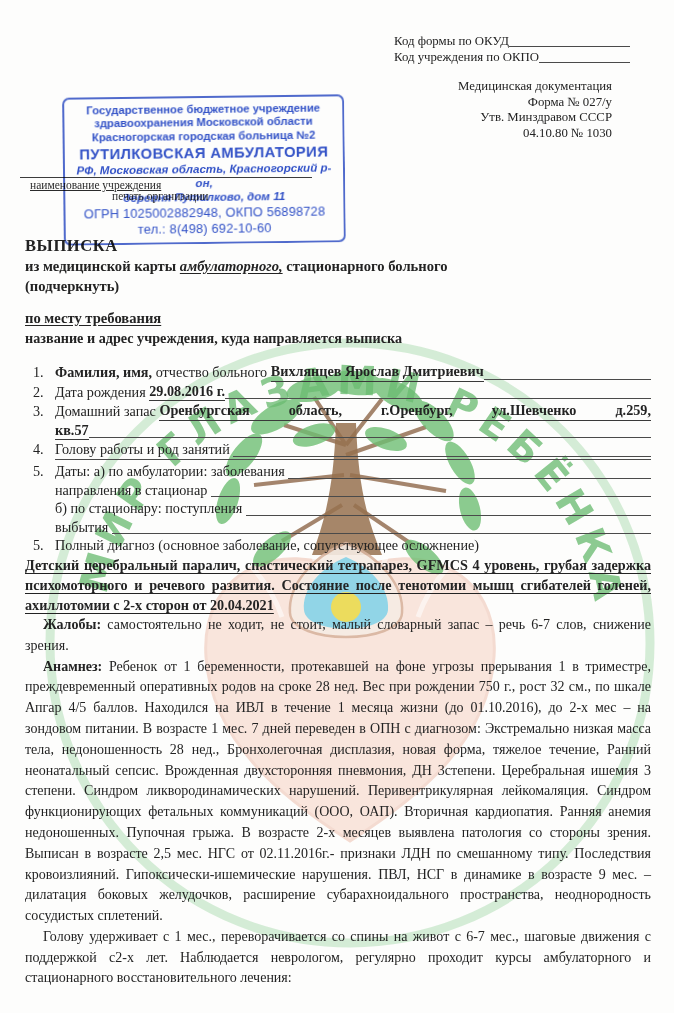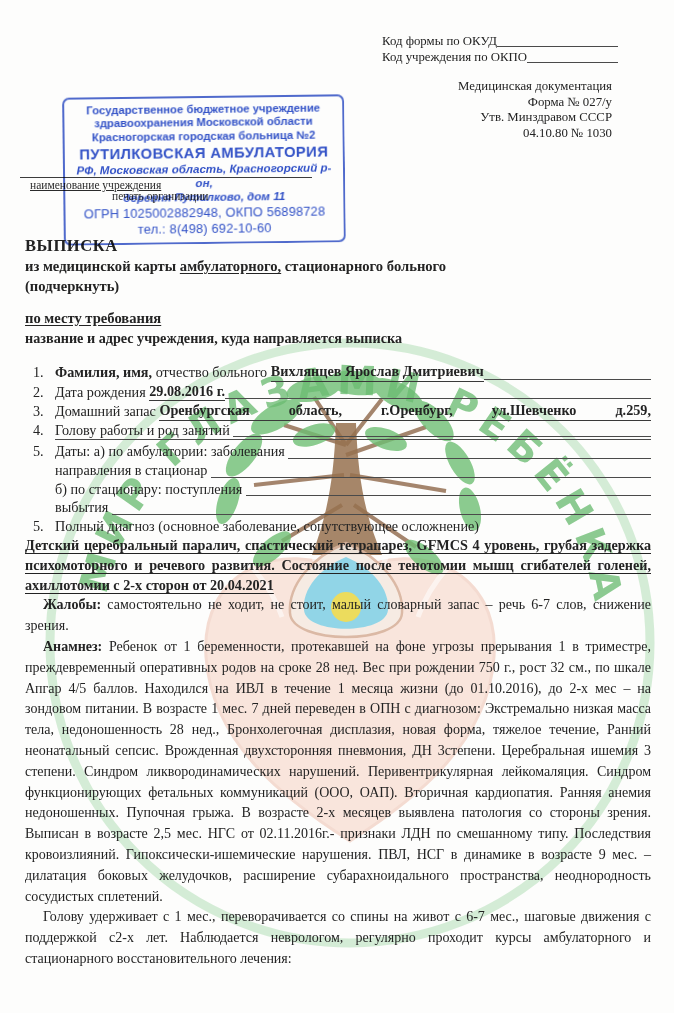--- a/index.html
+++ b/index.html
@@ -2,21 +2,21 @@
 <html><head>
 <meta charset="utf-8">
 <style>
   html,body { margin:0; padding:0; background:#e8e8e8; }
   .page {
     position:relative; width:674px; height:1013px; margin:0 auto;
     background:#fdfdfc; overflow:hidden;
     font-family:"Liberation Serif", serif; color:#232323;
   }
   
-  .codes { position:absolute; top:33px; left:382px; width:236px; font-size:12.8px; line-height:16px; z-index:1; }
+  .codes { position:absolute; top:33px; left:394px; width:236px; font-size:12.8px; line-height:16px; z-index:1; }
   .code-row { display:flex; align-items:flex-end; }
   .code-row .lbl { white-space:pre; }
   .fill { flex:1; border-bottom:1px solid #4a4a4a; margin-bottom:2px; min-width:8px; }
   
   .doc-info { position:absolute; top:79px; right:62px; text-align:right; font-size:12.8px; line-height:15.6px; z-index:1; }
   
   .cap-line { position:absolute; top:177px; left:20px; width:292px; border-top:1.1px solid #3c3c3c; z-index:1; }
   .cap1 { position:absolute; top:179px; left:30px; font-size:11.5px; color:#2b2b2b; z-index:1;text-decoration:underline; }
   .cap2 { position:absolute; top:190px; left:112px; font-size:11.5px; color:#2b2b2b; z-index:1; }
   
@@ -31,21 +31,21 @@
   .stamp .sname { font-size:14.8px; font-weight:bold; letter-spacing:.4px; line-height:17px; margin-top:2px; }
   .stamp .saddr { font-size:11.6px; font-style:italic; font-weight:bold; line-height:13.8px; }
   .stamp .sreg { font-size:12.8px; line-height:15px; letter-spacing:.2px; margin-top:1px; }
   
   .watermark { position:absolute; top:305px; left:14px; width:660px; height:700px; z-index:0; pointer-events:none; }
   
   .content { position:absolute; top:236px; left:25px; width:626px; z-index:1; font-size:14.2px; line-height:20px; }
   .tc { text-align:left; font-weight:bold; }
   .t-main { font-size:16.5px; letter-spacing:.6px; }
   .t-sub  { font-size:14.6px; }
-  .u { text-decoration:underline; text-underline-offset:2px; }
+  .u { text-decoration:underline; text-underline-offset:2px;font-style:italic; }
   .t-dest { margin-top:12px; text-decoration:underline; text-underline-offset:2px; }
   .list { margin-top:14px; }
   .row { display:flex; align-items:flex-end; line-height:18.6px; }
   .num { flex:none; width:22px; padding-left:8px; }
   .sp  { flex:none; width:30px; }
   .rl  { white-space:pre; }
   .v   { font-weight:bold; border-bottom:1.15px solid #3a3a3a; white-space:pre; }
   .vjust { flex:1; font-weight:bold; border-bottom:1.15px solid #3a3a3a; text-align:justify; text-align-last:justify; }
   .diag { font-weight:bold; text-align:justify; line-height:20px;
           text-decoration:underline; text-underline-offset:3px; text-decoration-thickness:1.1px; }
@@ -150,20 +150,25 @@
         <span class="rl">Дата рождения </span>
         <span class="v">29.08.2016 г.</span>
         <span class="fill"></span>
       </div>
 
       <div class="row">
         <span class="num">3.</span>
         <span class="rl">Домашний запас </span>
         <span class="vjust">Оренбургская область,  г.Оренбург,  ул.Шевченко  д.259,</span>
       </div>
+      <div class="row">
+        <span class="sp"></span>
+        <span class="v">кв.57</span>
+        <span class="fill"></span>
+      </div>
 
       <div class="row">
         <span class="num">4.</span>
         <span class="rl">Голову работы и род занятий </span>
         <span class="fill"></span>
       </div>
       <div class="row">
         <span class="sp"></span>
         <span class="fill"></span>
       </div>

